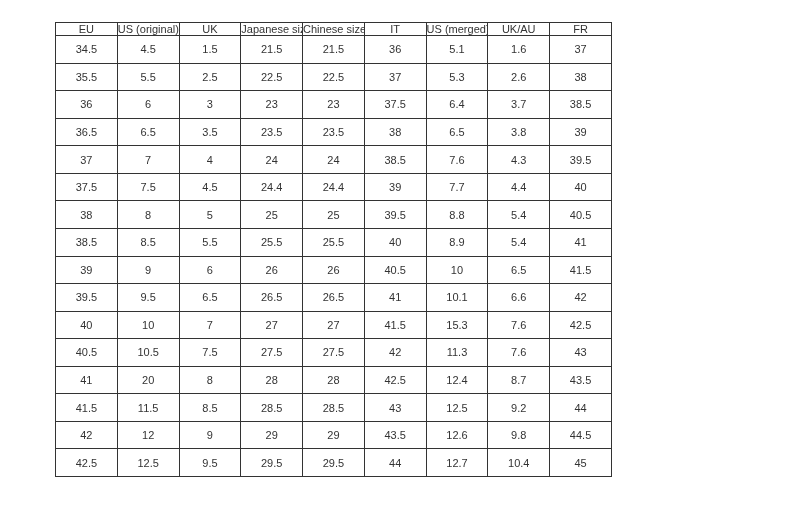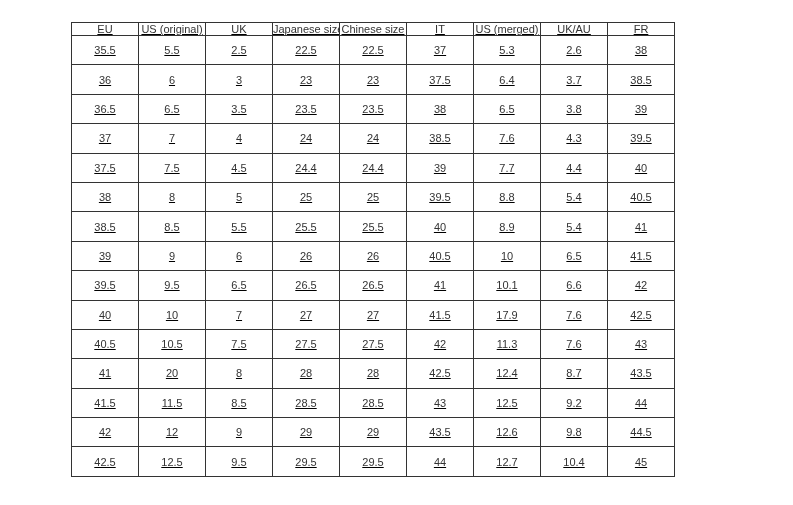--- a/index.html
+++ b/index.html
@@ -10,27 +10,26 @@
   .stage {
     position: relative;
     width: 793px;
     height: 505px;
     background: #ffffff;
     font-family: "Liberation Sans", sans-serif;
     overflow: hidden;
   }
   table.size-table {
     position: absolute;
-    left: 71px;
+    left: 55px;
     top: 22px;
-    width: 604px;
+    width: 557px;
     height: 455px;
     border-collapse: collapse;
     table-layout: fixed;
-    text-decoration: underline;
   }
   table.size-table th,
   table.size-table td {
     border: 1px solid #333333;
     font-size: 11px;
     font-weight: 400;
     color: #333333;
     text-align: center;
     vertical-align: middle;
     padding: 0;
@@ -51,20 +50,31 @@
           <th>Japanese size</th>
           <th>Chinese size</th>
           <th>IT</th>
           <th>US (merged)</th>
           <th>UK/AU</th>
           <th>FR</th>
         </tr>
     </thead>
     <tbody>
         <tr>
+          <td>34.5</td>
+          <td>4.5</td>
+          <td>1.5</td>
+          <td>21.5</td>
+          <td>21.5</td>
+          <td>36</td>
+          <td>5.1</td>
+          <td>1.6</td>
+          <td>37</td>
+        </tr>
+        <tr>
           <td>35.5</td>
           <td>5.5</td>
           <td>2.5</td>
           <td>22.5</td>
           <td>22.5</td>
           <td>37</td>
           <td>5.3</td>
           <td>2.6</td>
           <td>38</td>
         </tr>
@@ -156,21 +166,21 @@
           <td>6.6</td>
           <td>42</td>
         </tr>
         <tr>
           <td>40</td>
           <td>10</td>
           <td>7</td>
           <td>27</td>
           <td>27</td>
           <td>41.5</td>
-          <td>17.9</td>
+          <td>15.3</td>
           <td>7.6</td>
           <td>42.5</td>
         </tr>
         <tr>
           <td>40.5</td>
           <td>10.5</td>
           <td>7.5</td>
           <td>27.5</td>
           <td>27.5</td>
           <td>42</td>

